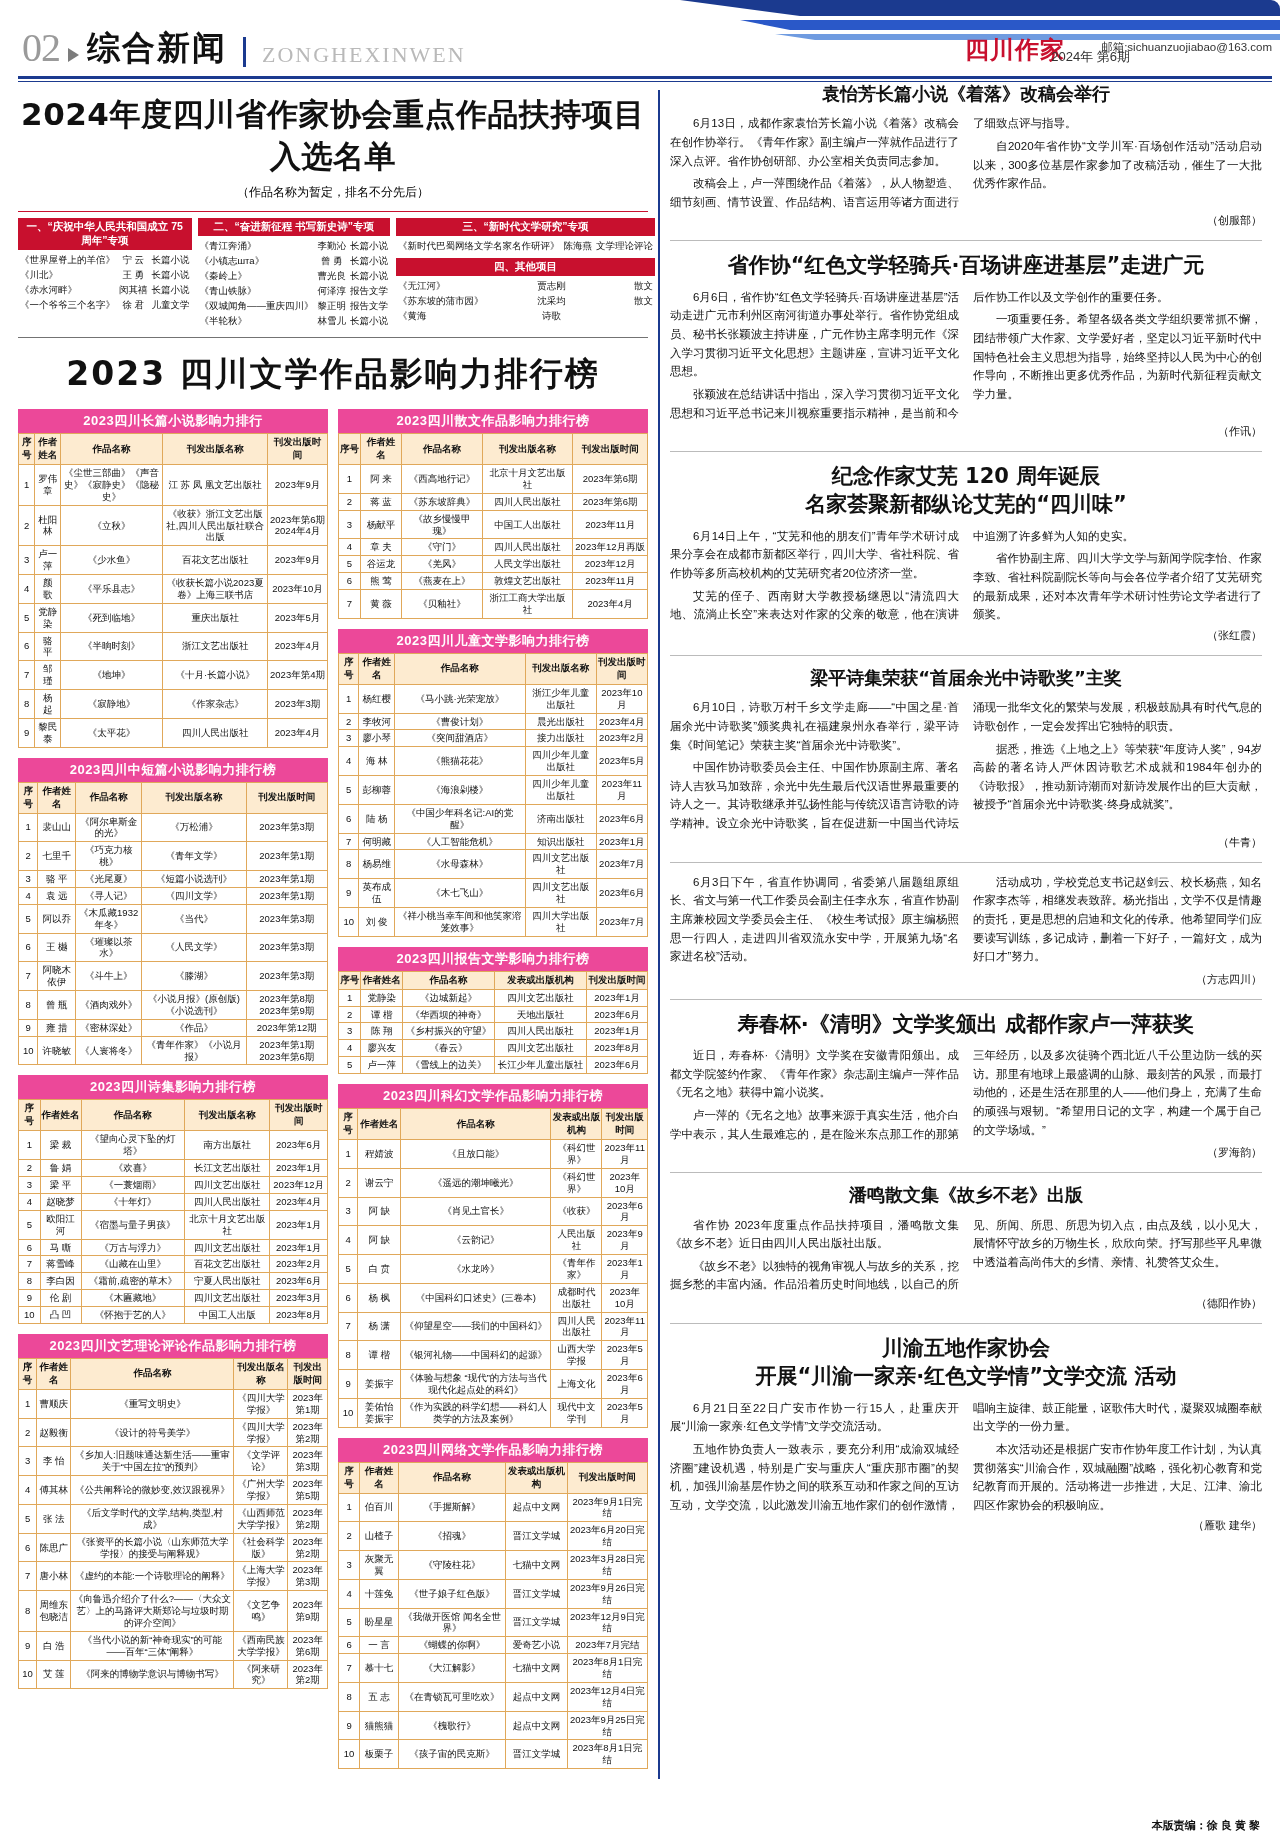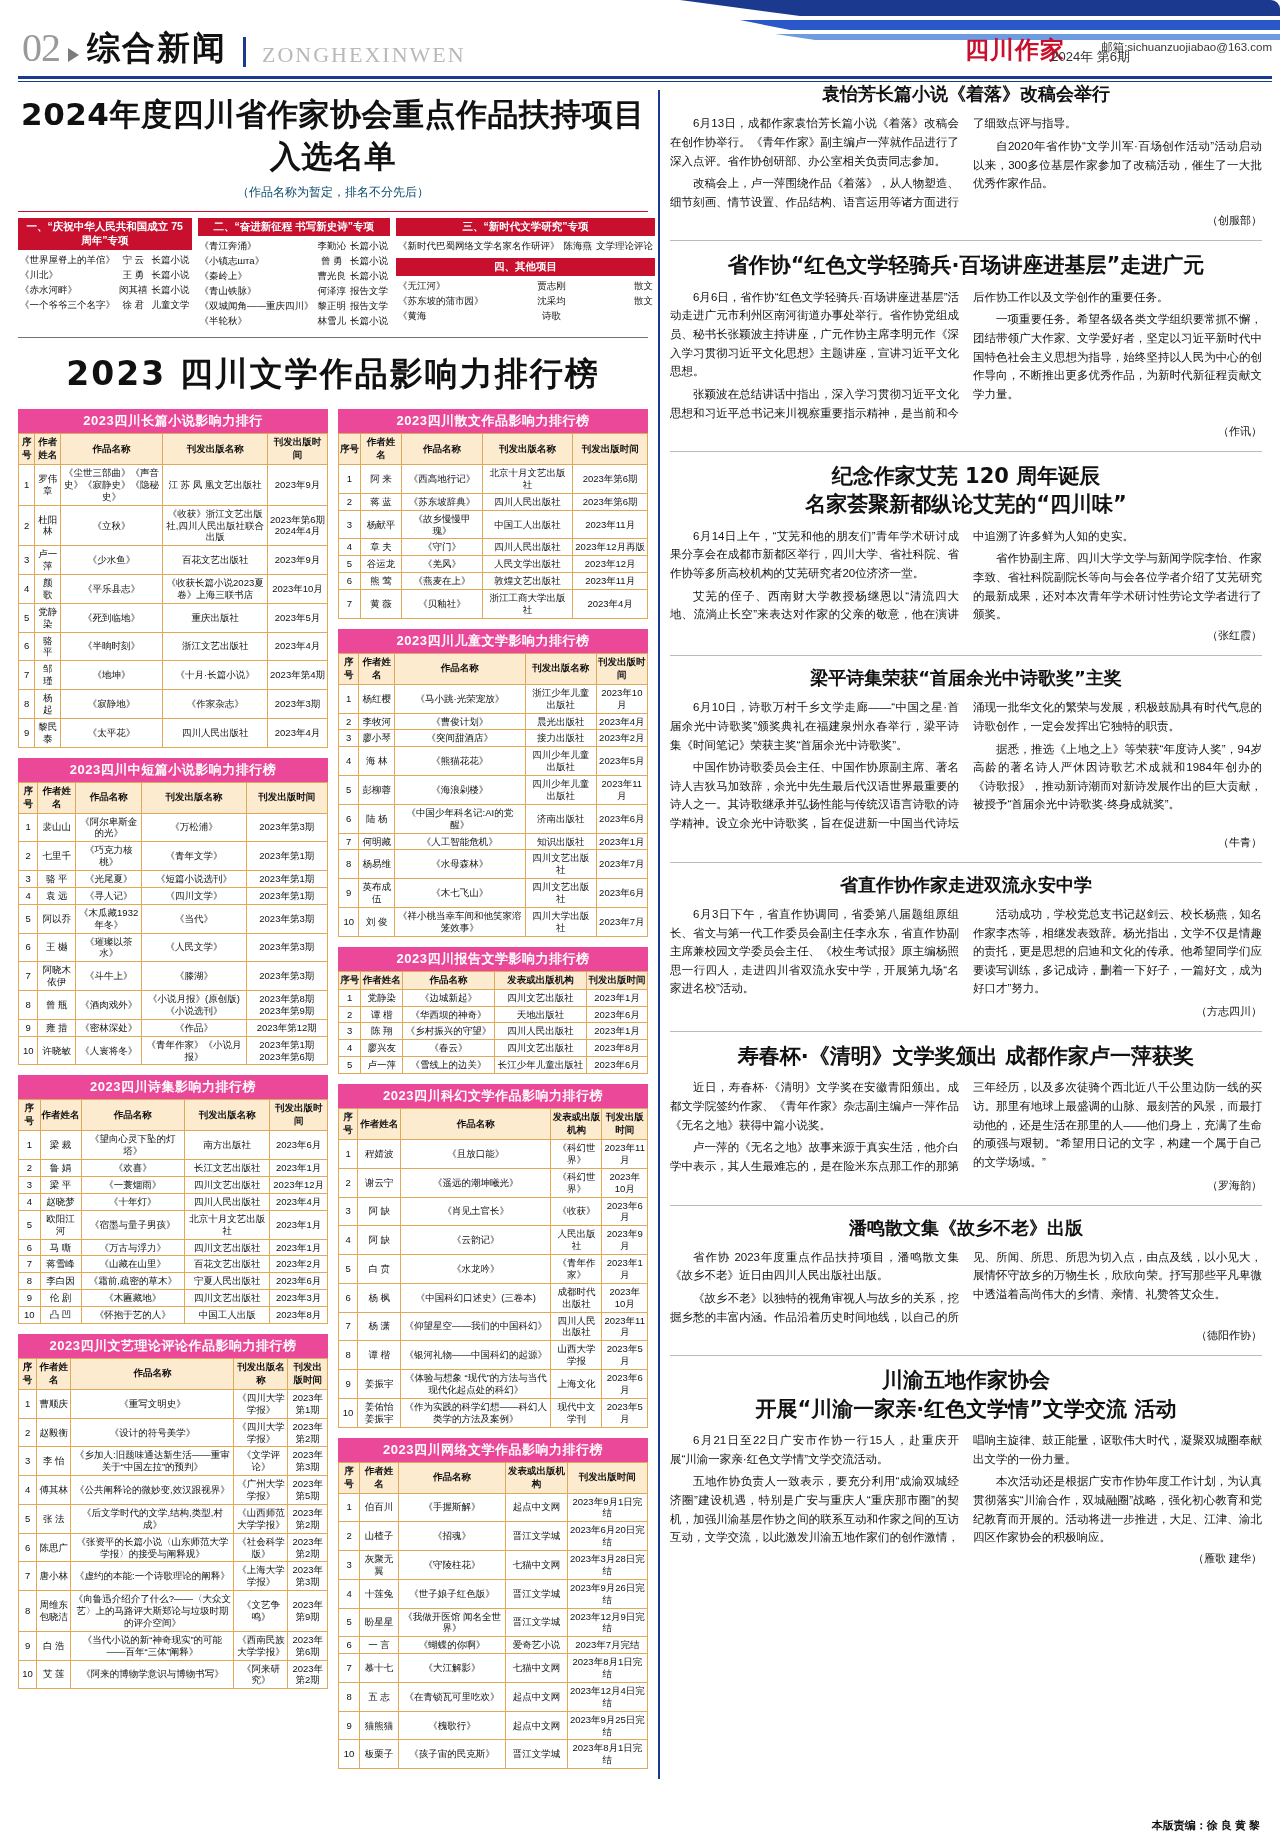--- a/index.html
+++ b/index.html
@@ -23,21 +23,21 @@
   .mh-rule2{position:absolute;left:18px;right:8px;top:81px;height:1px;background:#1b3a8f;}
 
   
   .content{position:relative;display:flex;padding:0 18px;box-sizing:border-box;}
   .left-col{width:630px;}
   .divider{width:2px;background:#1b3a8f;margin:12px 10px 0 10px;}
   .right-col{width:600px;}
 
   
   .headline{font-family:"DejaVu Sans",sans-serif;font-weight:bold;text-align:center;font-size:31px;margin:16px 0 6px;letter-spacing:0.5px;}
-  .subnote{text-align:center;font-size:12px;color:#0c4a6e;margin-bottom:10px;}
+  .subnote{text-align:center;font-size:12px;color:#000000;margin-bottom:10px;}
 
   
   .cat-wrap{display:flex;gap:6px;border-top:1px solid #c8102e;border-bottom:1px solid #737373;padding:6px 0 8px;}
   .cat{flex:1;}
   .cat-title{background:#c8102e;color:#fff;font-size:10.5px;text-align:center;padding:2px 2px;font-weight:bold;margin-bottom:3px;}
   .cat table{width:100%;border-collapse:collapse;font-size:9.5px;}
   .cat td{padding:1px 2px;white-space:nowrap;}
   .cat td.n{width:46%;}
   .cat td.a{width:28%;text-align:center;}
   .cat td.t{width:26%;text-align:right;}
@@ -955,21 +955,20 @@
             <div class="art-h">梁平诗集荣获“首届余光中诗歌奖”主奖</div>
             <div class="art-body">
               <p>6月10日，诗歌万村千乡文学走廊——“中国之星·首届余光中诗歌奖”颁奖典礼在福建泉州永春举行，梁平诗集《时间笔记》荣获主奖“首届余光中诗歌奖”。</p>
               <p>中国作协诗歌委员会主任、中国作协原副主席、著名诗人吉狄马加致辞，余光中先生最后代汉语世界最重要的诗人之一。其诗歌继承并弘扬性能与传统汉语言诗歌的诗学精神。设立余光中诗歌奖，旨在促进新一中国当代诗坛涌现一批华文化的繁荣与发展，积极鼓励具有时代气息的诗歌创作，一定会发挥出它独特的职责。</p>
               <p>据悉，推选《上地之上》等荣获“年度诗人奖”，94岁高龄的著名诗人严休因诗歌艺术成就和1984年创办的《诗歌报》，推动新诗潮而对新诗发展作出的巨大贡献，被授予“首届余光中诗歌奖·终身成就奖”。</p>
             </div>
             <div class="sig">（牛青）</div>
           </div>
           <div class="art-sep"></div>
           <div class="art">
-            <div class="art-h">省直作协作家走进双流永安中学</div>
             <div class="art-body">
               <p>6月3日下午，省直作协调同，省委第八届题组原组长、省文与第一代工作委员会副主任李永东，省直作协副主席兼校园文学委员会主任、《校生考试报》原主编杨照思一行四人，走进四川省双流永安中学，开展第九场“名家进名校”活动。</p>
               <p>活动成功，学校党总支书记赵剑云、校长杨燕，知名作家李杰等，相继发表致辞。杨光指出，文学不仅是情趣的责托，更是思想的启迪和文化的传承。他希望同学们应要读写训练，多记成诗，删着一下好子，一篇好文，成为好口才”努力。</p>
             </div>
             <div class="sig">（方志四川）</div>
           </div>
           <div class="art-sep"></div>
           <div class="art">
             <div class="art-h small">寿春杯·《清明》文学奖颁出 成都作家卢一萍获奖</div>
             <div class="art-body">

